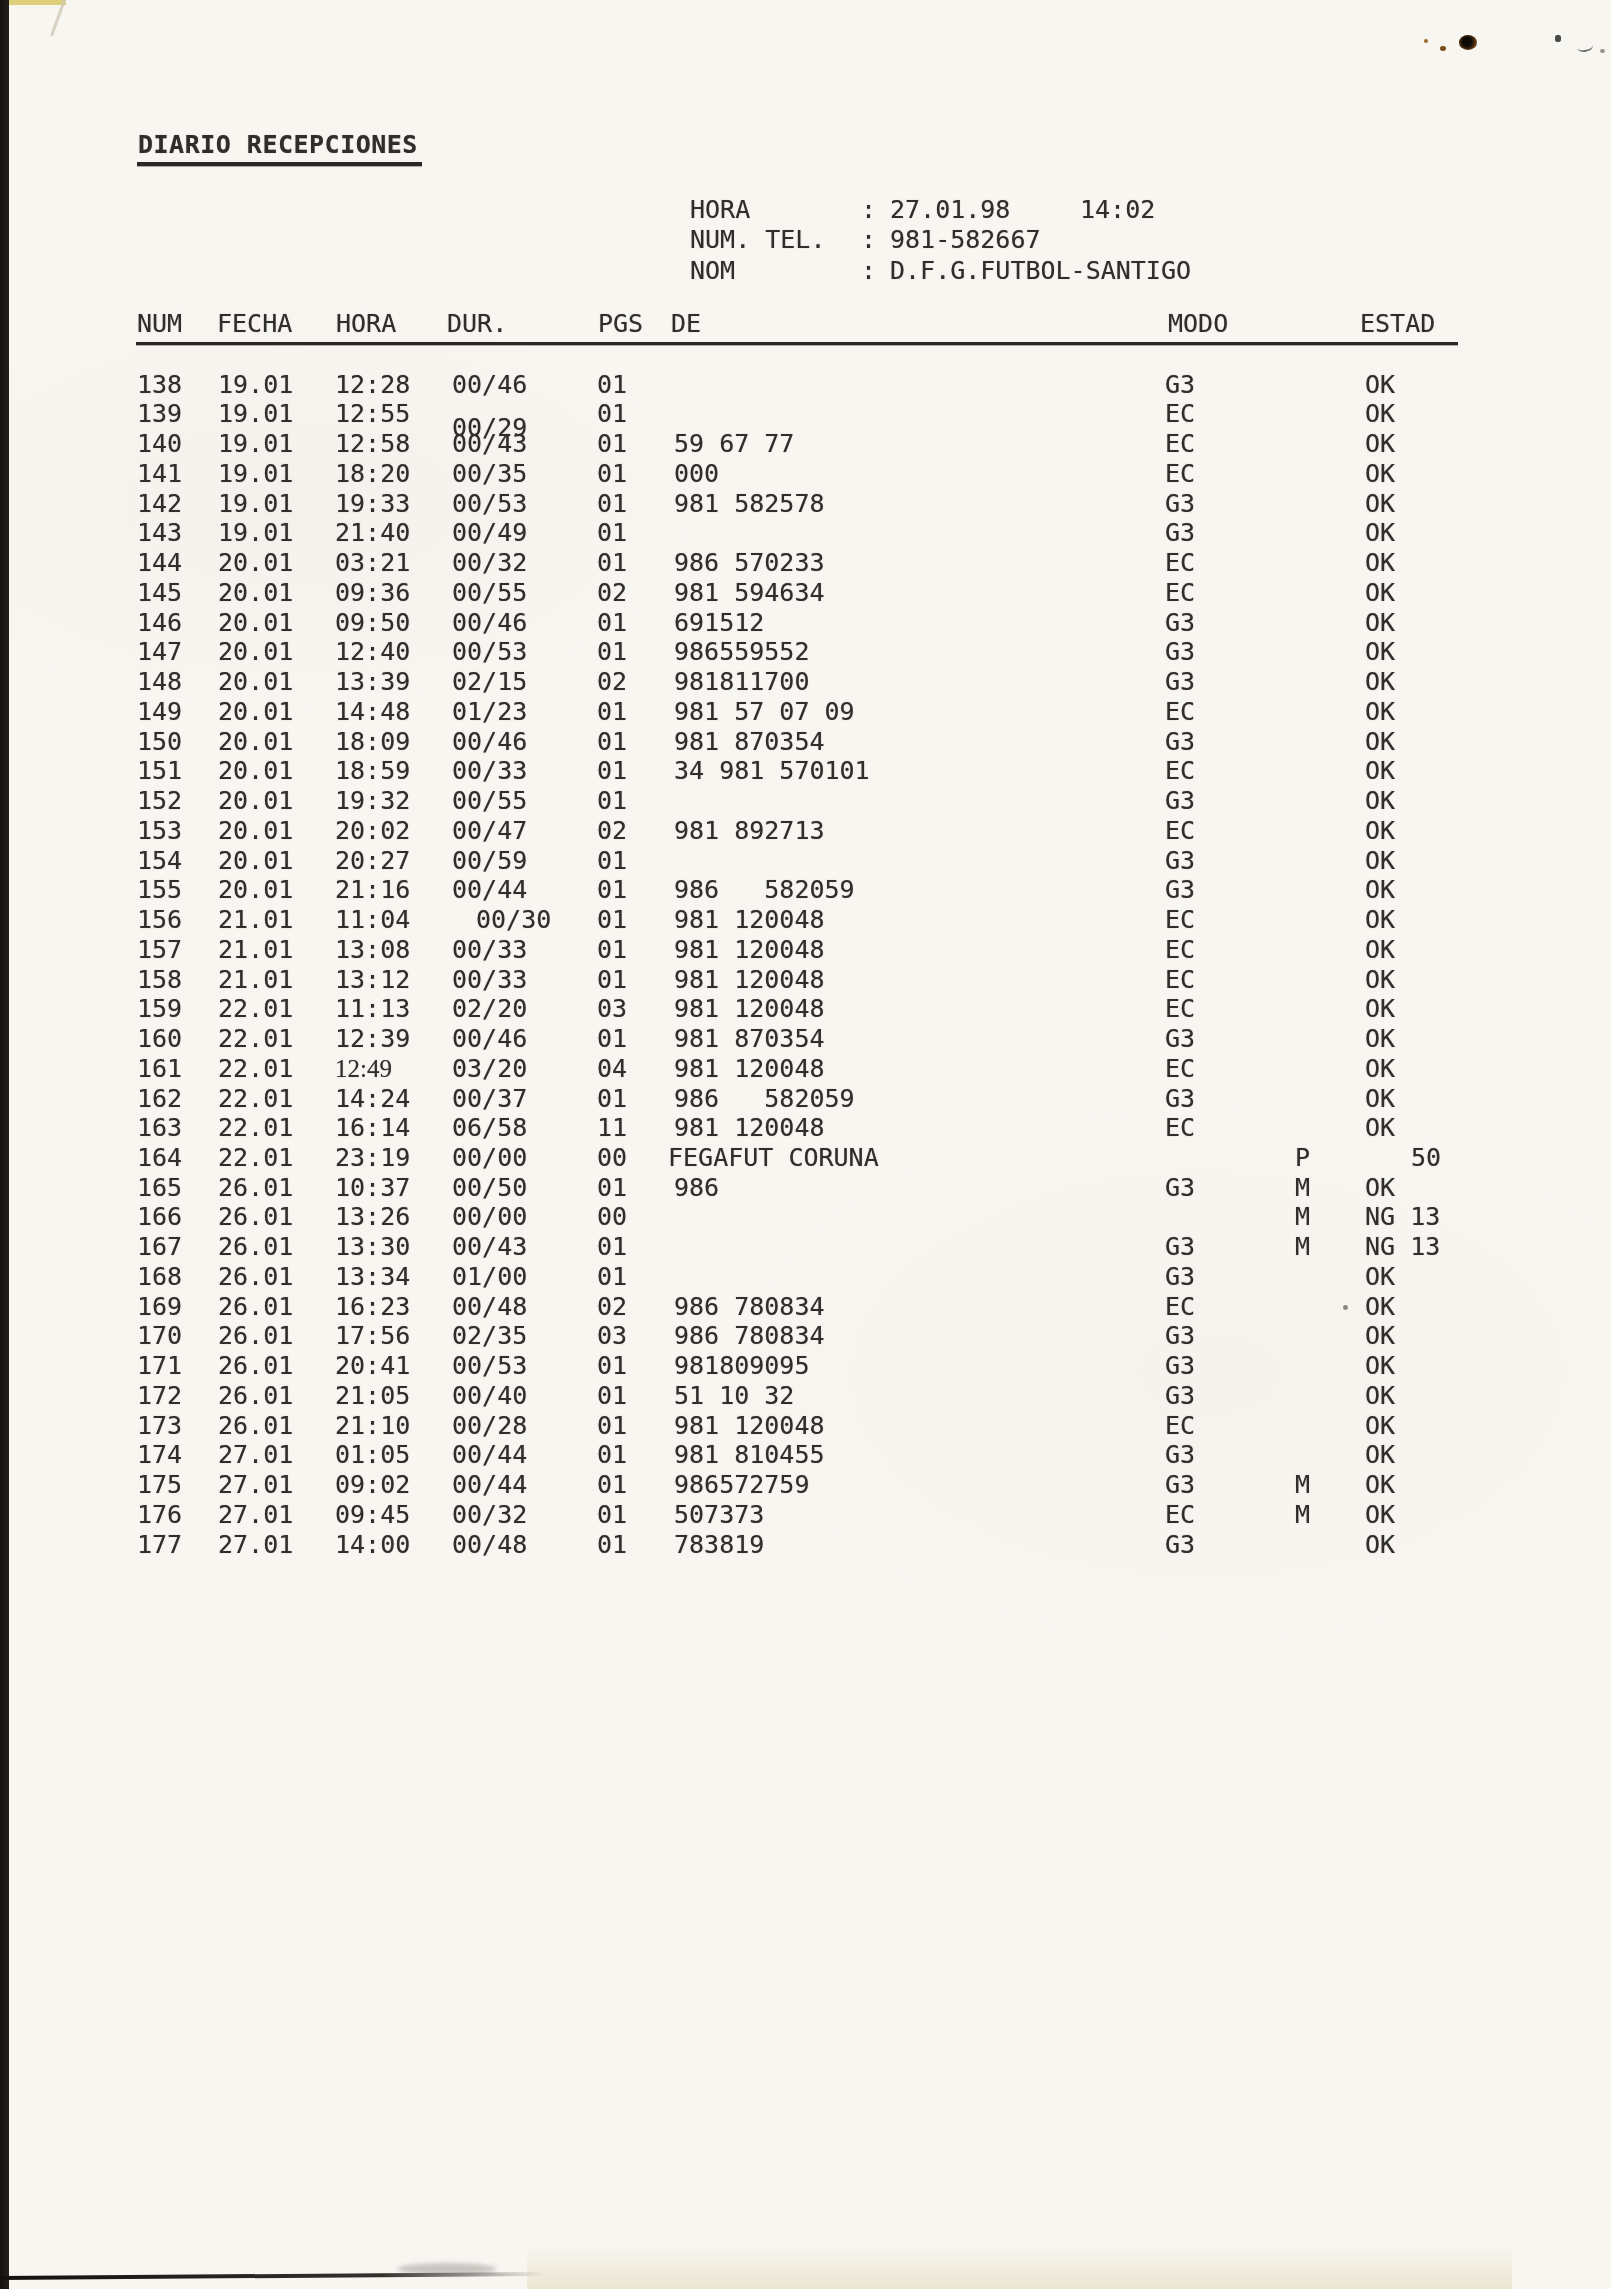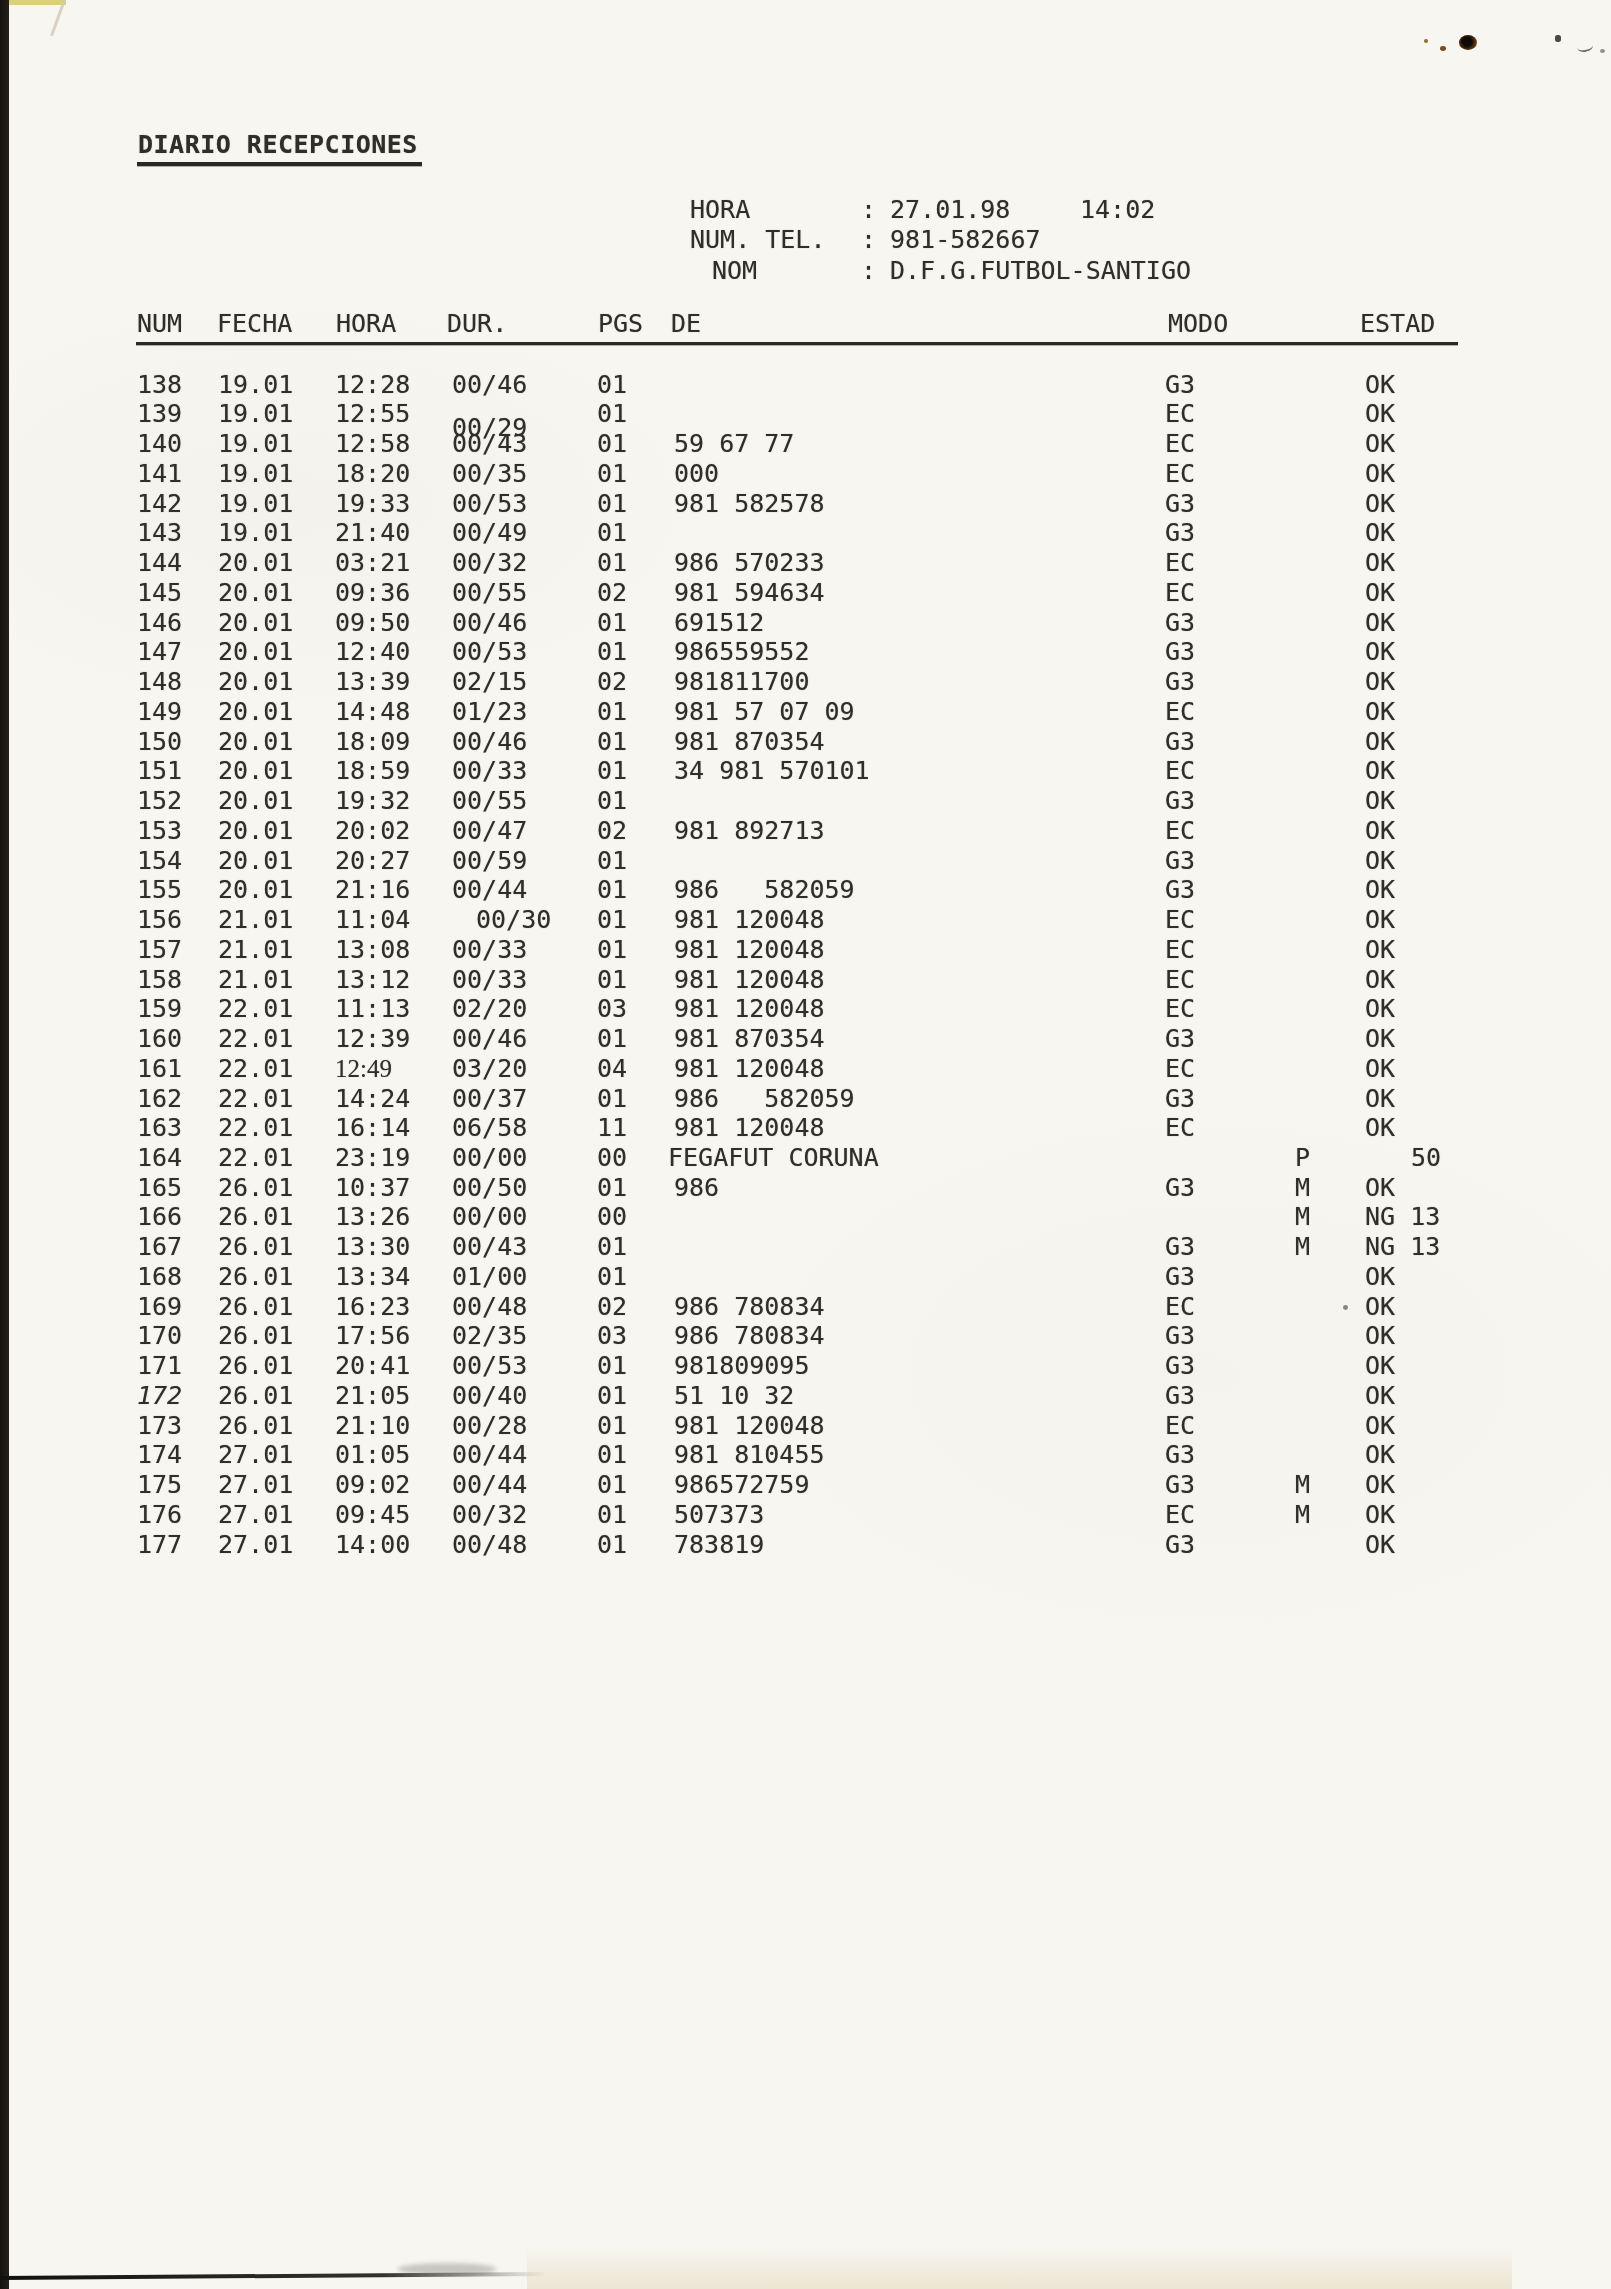--- a/index.html
+++ b/index.html
@@ -73,21 +73,21 @@
   <div>
     <span class="txt" style="left:690px;top:195px;">HORA</span>
     <span class="txt" style="left:861px;top:195px;">:</span>
     <span class="txt" style="left:890px;top:195px;">27.01.98</span>
     <span class="txt" style="left:1080px;top:195px;">14:02</span>
 
     <span class="txt" style="left:690px;top:225px;">NUM. TEL.</span>
     <span class="txt" style="left:861px;top:225px;">:</span>
     <span class="txt" style="left:890px;top:225px;">981-582667</span>
 
-    <span class="txt" style="left:690px;top:256px;margin-left:22px;">NOM</span>
+    <span class="txt" style="left:690px;top:256px;">NOM</span>
     <span class="txt" style="left:861px;top:256px;">:</span>
     <span class="txt" style="left:890px;top:256px;">D.F.G.FUTBOL-SANTIGO</span>
   </div>
 
   <div id="table-header">
       <span class="txt" style="left: 137px; top: 309px;">NUM</span>
       <span class="txt" style="left: 217px; top: 309px;">FECHA</span>
       <span class="txt" style="left: 336px; top: 309px;">HORA</span>
       <span class="txt" style="left: 447px; top: 309px;">DUR.</span>
       <span class="txt" style="left: 598px; top: 309px;">PGS</span>
@@ -426,21 +426,21 @@
         <span class="txt" style="left: 137px; top: 1351px;">171</span>
         <span class="txt" style="left: 218px; top: 1351px;">26.01</span>
         <span class="txt" style="left: 335px; top: 1351px;">20:41</span>
         <span class="txt" style="left: 452px; top: 1351px;">00/53</span>
         <span class="txt" style="left: 597px; top: 1351px;">01</span>
         <span class="txt" style="left: 674px; top: 1351px;">981809095</span>
         <span class="txt" style="left: 1165px; top: 1351px;">G3</span>
         <span class="txt" style="left: 1365px; top: 1351px;">OK</span>
       </div>
       <div>
-        <span class="txt" style="left: 137px; top: 1381px; font-style: italic;">172</span>
+        <span class="txt" style="left: 137px; top: 1381px;">172</span>
         <span class="txt" style="left: 218px; top: 1381px;">26.01</span>
         <span class="txt" style="left: 335px; top: 1381px;">21:05</span>
         <span class="txt" style="left: 452px; top: 1381px;">00/40</span>
         <span class="txt" style="left: 597px; top: 1381px;">01</span>
         <span class="txt" style="left: 674px; top: 1381px;">51 10 32</span>
         <span class="txt" style="left: 1165px; top: 1381px;">G3</span>
         <span class="txt" style="left: 1365px; top: 1381px;">OK</span>
       </div>
       <div>
         <span class="txt" style="left: 137px; top: 1411px;">173</span>

